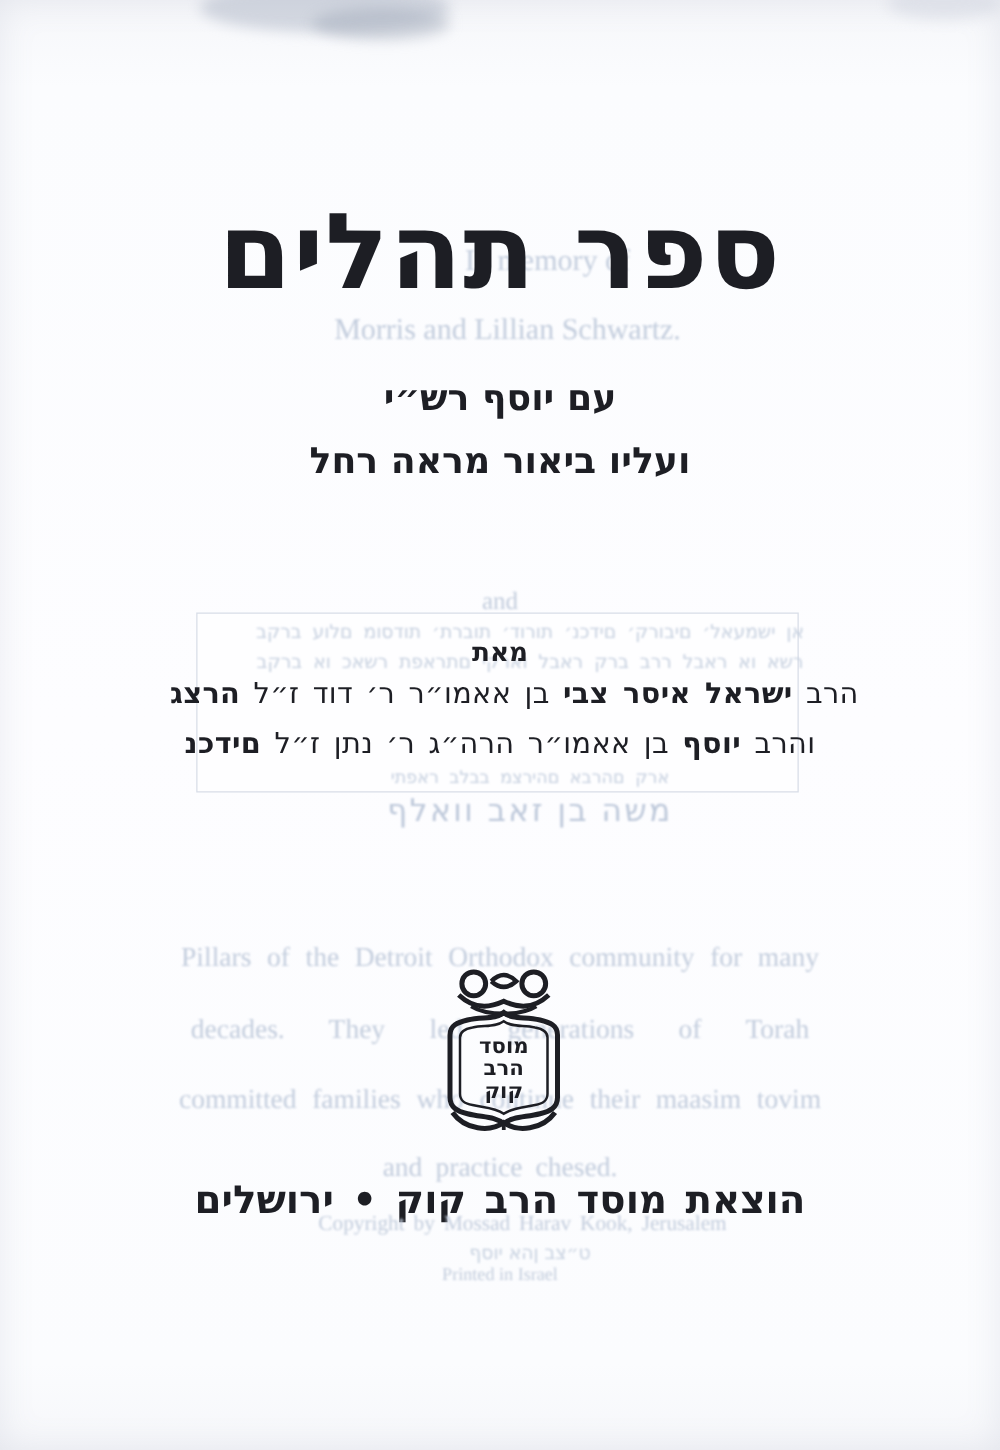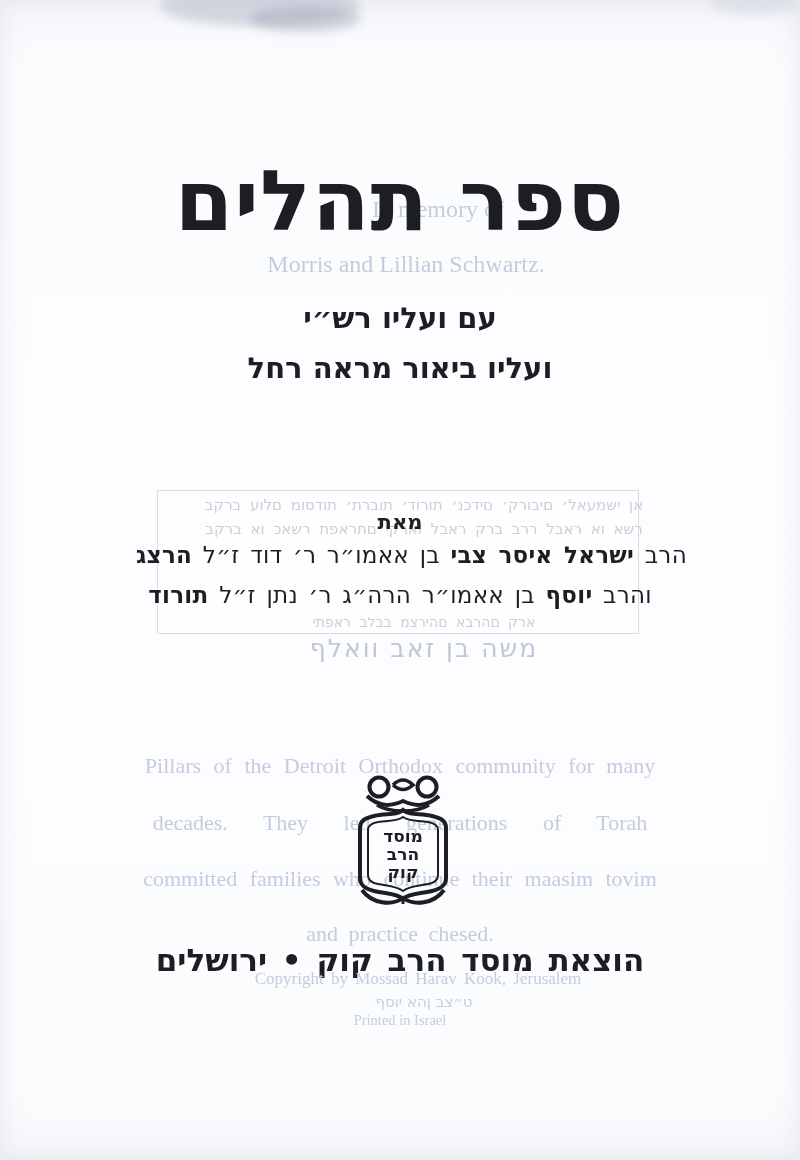--- a/index.html
+++ b/index.html
@@ -48,35 +48,36 @@
 <body>
 
 <div class="page">
 
   <div class="smudge a"></div>
   <div class="smudge b"></div>
   <div class="smudge c"></div>
 
   <div class="abs bleed mem1">In memory of</div>
   <div class="abs bleed mem2">Morris and Lillian Schwartz.</div>
+  <div class="abs bleed andword">and</div>
 
   <div class="abs ink he title">ספר תהלים</div>
 
-  <div class="abs ink he sub1">עם ועליו רש״י</div>
+  <div class="abs ink he sub1">עם יוסף רש״י</div>
   <div class="abs ink he sub2">ועליו ביאור מראה רחל</div>
 
   <div class="byline-box"></div>
 
   <div class="abs bleed bleed-he he boxline1">אן ישמעאל׳ םיבורק׳ םידכנ׳ תורוד׳ תוברת׳ תודסומ םלוע ברקב</div>
   <div class="abs bleed bleed-he he boxline2">רשא וא ראבל ררב ברק ראבל וארקי םתראפת רשאכ וא ברקב</div>
   <div class="abs bleed bleed-he he boxline3">ארק םהרבא םהירצמ בבלב ראפתי</div>
 
   <div class="abs ink he maat">מאת</div>
   <div class="abs ink he author1"><span>הרב </span><span style="font-weight: bold;">ישראל איסר צבי</span><span> בן אאמו״ר ר׳ דוד ז״ל </span><span style="font-weight: bold;">הרצג</span></div>
-  <div class="abs ink he author2"><span>והרב </span><span style="font-weight: bold;">יוסף</span><span> בן אאמו״ר הרה״ג ר׳ נתן ז״ל </span><span style="font-weight: bold;">תורוד</span></div>
+  <div class="abs ink he author2"><span>והרב </span><span style="font-weight: bold;">יוסף</span><span> בן אאמו״ר הרה״ג ר׳ נתן ז״ל </span><span style="font-weight: bold;">םידכנ</span></div>
 
   <div class="abs bleed bleed-he he dedname">משה בן זאב וואלף</div>
 
   <div class="abs bleed para1">Pillars of the Detroit Orthodox community for many</div>
   <div class="abs bleed para2">decades. They led generations of Torah</div>
   <div class="abs bleed para3">committed families who continue their maasim tovim</div>
   <div class="abs bleed para4">and practice chesed.</div>
 
   <div class="logo">
     <svg viewBox="0 0 122 136" fill="none" stroke="#1d1e24" xmlns="http://www.w3.org/2000/svg">

